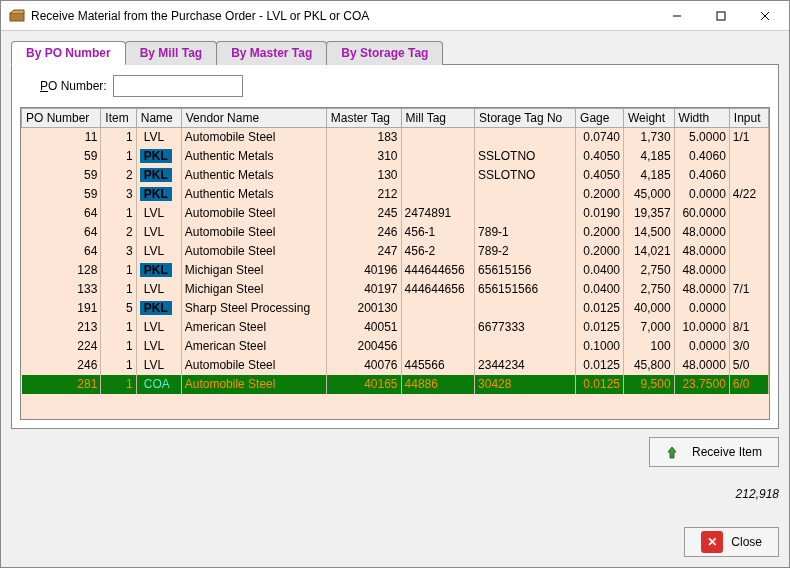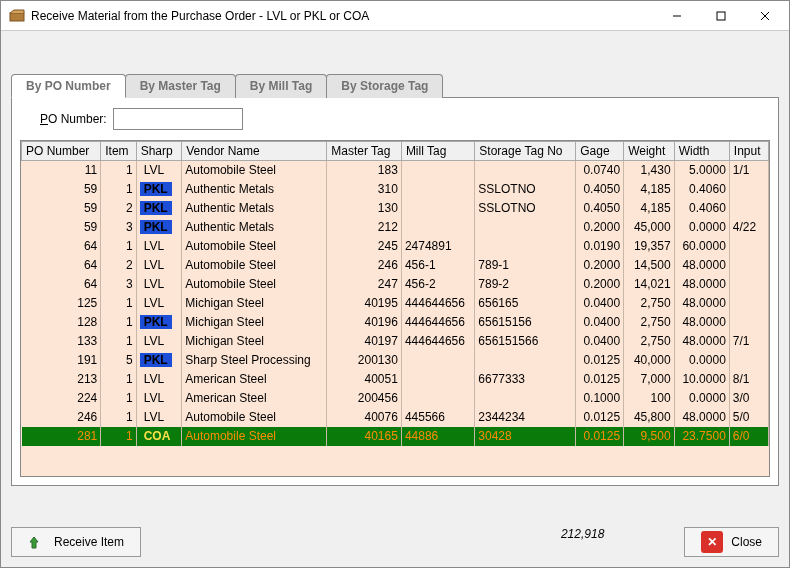--- a/index.html
+++ b/index.html
@@ -1,43 +1,43 @@
 <!DOCTYPE html>
 <html><head>
 <meta charset="utf-8">
 <style>
   * { box-sizing: border-box; font-family: "Segoe UI", Tahoma, sans-serif; font-size: 12px; }
   body { margin: 0; background: #fff; }
-  .window { width: 790px; height: 568px; border: 1px solid #888; background: #f0f0f0; position: relative; display: flex; flex-direction: column; gap: 33px; }
+  .window { width: 790px; height: 568px; border: 1px solid #888; background: #f0f0f0; position: relative; display: flex; flex-direction: column; }
   .titlebar { height: 30px; display: flex; align-items: center; padding: 0 2px 0 8px; border-bottom: 1px solid #ccc; background: #fff; }
   .titlebar .icon { width: 16px; height: 16px; margin-right: 6px; display:flex; align-items:center; justify-content:center; }
   .title { flex: 1; color: #000; }
   .win-btn { width: 44px; height: 28px; display:flex; align-items:center; justify-content:center; }
   .content { padding: 10px 10px 0 10px; flex:1; display:flex; flex-direction:column; overflow:hidden; }
   .tabs { display:flex; gap:0; position:relative; z-index:2; }
-  .tab { padding:4px 14px; border:1px solid #888; border-bottom:none; border-top-left-radius:4px; border-top-right-radius:4px; background:#e3e3e3; color:#737373; font-weight:bold; margin-right:-1px; cursor:pointer; }
+  .tab { padding:4px 14px; border:1px solid #888; border-bottom:none; border-top-left-radius:4px; border-top-right-radius:4px; background:#e3e3e3; color:#a21caf; font-weight:bold; margin-right:-1px; cursor:pointer; }
   .tab.active { background:#fff; border-bottom:1px solid #fff; z-index:3; }
   .tabpanel { flex:1; border:1px solid #888; background:#fff; margin-top:-1px; padding:10px 8px 8px 8px; display:flex; flex-direction:column; overflow:hidden; position:relative; }
   .filterrow { display:flex; align-items:center; gap:6px; margin-bottom:10px; padding-left:20px; }
   .filterrow .lbl { color:#000; }
   .filterrow .lbl::first-letter { text-decoration: underline; }
   .filterrow input { height:22px; width:130px; border:1px solid #888; padding:2px 4px; }
   .gridwrap { flex:1; overflow:auto; border:1px solid #888; background:#fde6d6; position:relative; }
   table { border-collapse:collapse; width:100%; background:#fde6d6; }
   th { background:#f0f0f0; border:1px solid #aaa; padding:2px 4px; text-align:left; font-weight:normal; position:sticky; top:0; white-space:nowrap;margin-left:8px; }
   td { border-right:1px solid #c9b8a8; padding:1px 3px; text-align:left; white-space:nowrap; height:19px; }
   td.num { text-align:right; }
   td.type span { display:inline-block; padding:0 4px; }
-  td.type span.pkl { background:#1d4ed8; font-weight:bold; }
-  td.type span.coa { color:#fde047; font-weight:bold; }
+  td.type span.pkl { background:#0369a1; font-weight:bold; }
+  td.type span.coa { color:#5eead4; font-weight:normal; }
   tr.selected td { background:#0a7a0a; color:#ff8c00; }
   tr.selected td.type span { background:transparent; }
   .annot { position:absolute; color:#e67300; font-weight:bold; text-align:center; pointer-events:none; }
   .marker { position:absolute; width:28px; height:28px; border-radius:50%; background:#d0021b; color:#fff; display:flex; align-items:center; justify-content:center; font-weight:bold; font-size:14px; box-shadow:0 1px 3px rgba(0,0,0,.4); pointer-events:none; }
-  .footer { display:flex; align-items:flex-start; padding:8px 10px 10px 10px; gap:10px; }
+  .footer { display:flex; align-items:flex-end; padding:8px 10px 10px 26px; gap:10px;flex-direction:column; }
   .btn { display:flex; align-items:center; gap:8px; padding:4px 16px; border:1px solid #999; background:#f5f5f5; cursor:pointer; height:30px; }
   .btn .ico { width:18px; height:18px; display:flex; align-items:center; justify-content:center; }
   .spacer { flex:1; }
   .totals { color:#000; padding-bottom:6px;font-style:italic; }
   .closebtn .ico { background:#d9302a; color:#fff; width:22px; height:22px; border-radius:3px; display:flex; align-items:center; justify-content:center; font-weight:bold; }
 </style>
 </head>
 <body>
 
 <div class="window">
@@ -63,57 +63,57 @@
         <svg width="10" height="10">
           <line x1="1" y1="1" x2="9" y2="9" stroke="#000"></line>
           <line x1="9" y1="1" x2="1" y2="9" stroke="#000"></line>
         </svg>
       </div>
   </div>
 
   <div class="content">
     <div class="tabs" id="tabs">
         <div class="tab active">By PO Number</div>
+        <div class="tab">By Mill Tag</div>
         <div class="tab">By Master Tag</div>
-        <div class="tab">By Mill Tag</div>
         <div class="tab">By Storage Tag</div>
       </div>
     <div class="tabpanel">
       <div class="filterrow">
         <span class="lbl">PO Number:</span>
         <input type="text" value="" style="">
       </div>
       <div class="gridwrap">
         <table>
           <thead>
               <tr id="hdr">
                 <th>PO Number</th>
                 <th>Item</th>
-                <th>Sharp</th>
+                <th>Name</th>
                 <th>Vendor Name</th>
                 <th>Master Tag</th>
                 <th>Mill Tag</th>
                 <th>Storage Tag No</th>
                 <th>Gage</th>
                 <th>Weight</th>
                 <th>Width</th>
                 <th>Input</th>
               </tr>
             </thead>
           <tbody id="tbody">
               <tr>
                 <td class="num">11</td>
                 <td class="num">1</td>
                 <td class="type"><span>LVL</span></td>
                 <td>Automobile Steel</td>
                 <td class="num">183</td>
                 <td></td>
                 <td></td>
                 <td class="num">0.0740</td>
-                <td class="num">1,430</td>
+                <td class="num">1,730</td>
                 <td class="num">5.0000</td>
                 <td>1/1</td>
               </tr>
               <tr>
                 <td class="num">59</td>
                 <td class="num">1</td>
                 <td class="type"><span class="pkl">PKL</span></td>
                 <td>Authentic Metals</td>
                 <td class="num">310</td>
                 <td></td>
@@ -178,33 +178,20 @@
               <tr>
                 <td class="num">64</td>
                 <td class="num">3</td>
                 <td class="type"><span>LVL</span></td>
                 <td>Automobile Steel</td>
                 <td class="num">247</td>
                 <td>456-2</td>
                 <td>789-2</td>
                 <td class="num">0.2000</td>
                 <td class="num">14,021</td>
-                <td class="num">48.0000</td>
-                <td></td>
-              </tr>
-              <tr>
-                <td class="num">125</td>
-                <td class="num">1</td>
-                <td class="type"><span>LVL</span></td>
-                <td>Michigan Steel</td>
-                <td class="num">40195</td>
-                <td>444644656</td>
-                <td>656165</td>
-                <td class="num">0.0400</td>
-                <td class="num">2,750</td>
                 <td class="num">48.0000</td>
                 <td></td>
               </tr>
               <tr>
                 <td class="num">128</td>
                 <td class="num">1</td>
                 <td class="type"><span class="pkl">PKL</span></td>
                 <td>Michigan Steel</td>
                 <td class="num">40196</td>
                 <td>444644656</td>

